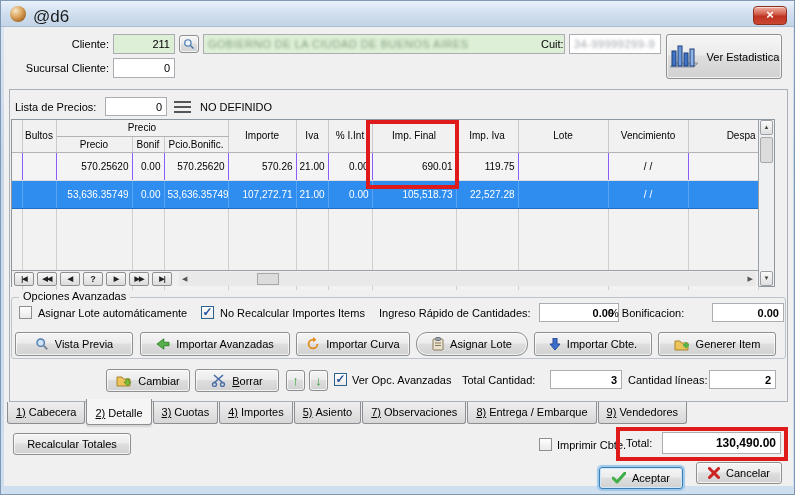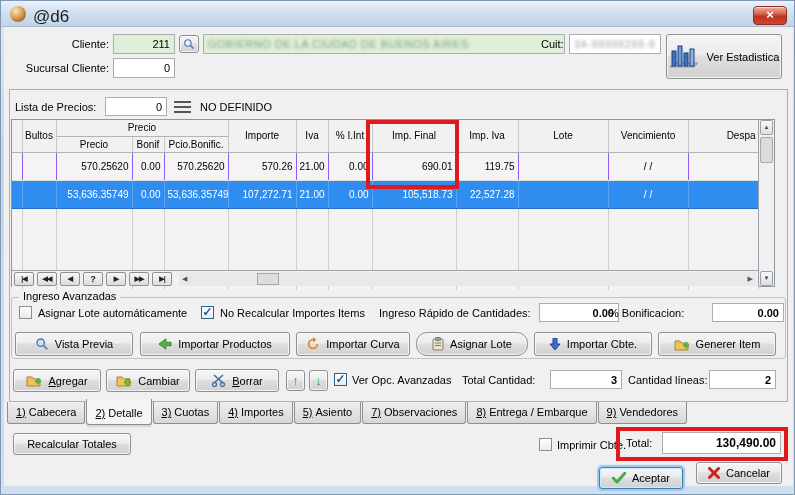--- a/index.html
+++ b/index.html
@@ -266,21 +266,21 @@
     <div class="vscroll">
       <div class="vbtn" style="top:0;"><span>▲</span></div>
       <div class="vthumb"></div>
       <div class="vbtn" style="bottom:0;"><span>▼</span></div>
     </div>
   </div>
 
   <div class="redbox" style="left:365px;top:119px;width:93px;height:69px;"></div>
 
   <div class="fs"></div>
-  <div class="lbl fs-legend">Ingreso Avanzadas</div>
+  <div class="lbl fs-legend">Opciones Avanzadas</div>
 
   <div class="chk" style="left:18px;top:305px;"></div>
   <div class="lbl" style="left:37px;top:306px;">Asignar Lote automáticamente</div>
   <div class="chk" style="left:200px;top:305px;border-color:#2c628b;">
       <span>✓</span>
     </div>
   <div class="lbl" style="left:219px;top:306px;">No Recalcular Importes Items</div>
   <div class="lbl" style="left:378px;top:306px;">Ingreso Rápido de Cantidades:</div>
   <div class="fld num bold" style="left:538px;top:302px;width:80px;height:19px;">
       <span>0.00</span>
@@ -294,21 +294,21 @@
     <svg class="icon-svg" width="14" height="14" viewBox="0 0 16 16">
         <circle cx="6.5" cy="6.5" r="4.2" fill="#cfe3f5" stroke="#4a7ab0" stroke-width="1.6"></circle>
         <line x1="10" y1="10" x2="14" y2="14" stroke="#7a8a9a" stroke-width="2.2"></line>
       </svg>
     <span>Vista Previa</span>
   </div>
   <div class="btn" style="left:139px;top:331px;width:150px;height:24px;">
     <svg class="icon-svg" width="14" height="12" viewBox="0 0 16 14">
         <polygon points="9,1 9,5 15,5 15,9 9,9 9,13 1,7" fill="#56b24a" stroke="#2d7a26" stroke-width="1"></polygon>
       </svg>
-    <span>Importar Productos</span>
+    <span>Importar Avanzadas</span>
   </div>
   <div class="btn" style="left:295px;top:331px;width:114px;height:24px;">
     <svg class="icon-svg" width="14" height="14" viewBox="0 0 16 16">
         <path d="M13 8 A5 5 0 1 1 8 3" fill="none" stroke="#e08a1a" stroke-width="2"></path>
         <polygon points="8,0 12,3 8,6" fill="#e08a1a"></polygon>
       </svg>
     <span>Importar Curva</span>
   </div>
   <div class="btn" style="left:415px;top:331px;width:112px;height:24px;border-radius:11px;">
     <svg class="icon-svg" width="12" height="14" viewBox="0 0 12 14">
@@ -327,28 +327,20 @@
   </div>
   <div class="btn" style="left:657px;top:331px;width:118px;height:24px;">
     <svg class="icon-svg" width="16" height="13" viewBox="0 0 16 13">
         <path d="M1 3 L6 3 L7.5 5 L14 5 L14 12 L1 12 Z" fill="#edc35c" stroke="#a8852d"></path>
         <rect x="9" y="6" width="6" height="2.4" fill="#56b24a"></rect>
         <rect x="10.8" y="4.2" width="2.4" height="6" fill="#56b24a"></rect>
       </svg>
     <span>Generer Item</span>
   </div>
 
-  <div class="btn" style="left:12px;top:368px;width:88px;height:23px;">
-    <svg class="icon-svg" width="16" height="13" viewBox="0 0 16 13">
-        <path d="M1 3 L6 3 L7.5 5 L14 5 L14 12 L1 12 Z" fill="#edc35c" stroke="#a8852d"></path>
-        <rect x="9" y="6" width="6" height="2.4" fill="#56b24a"></rect>
-        <rect x="10.8" y="4.2" width="2.4" height="6" fill="#56b24a"></rect>
-      </svg>
-    <span class="uf">Agregar</span>
-  </div>
   <div class="btn" style="left:105px;top:368px;width:84px;height:23px;">
     <svg class="icon-svg" width="16" height="13" viewBox="0 0 16 13">
         <path d="M1 3 L6 3 L7.5 5 L14 5 L14 12 L1 12 Z" fill="#edc35c" stroke="#a8852d"></path>
         <polygon points="10,5 13,5 13,8 15,8 11.5,12 8,8 10,8" fill="#7ebf3c" stroke="#4f8a1e" stroke-width="0.8"></polygon>
       </svg>
     <span>Cambiar</span>
   </div>
   <div class="btn" style="left:194px;top:368px;width:84px;height:23px;">
     <svg class="icon-svg" width="15" height="13" viewBox="0 0 15 13">
         <line x1="3" y1="1" x2="12" y2="9" stroke="#4a6fa5" stroke-width="1.6"></line>

